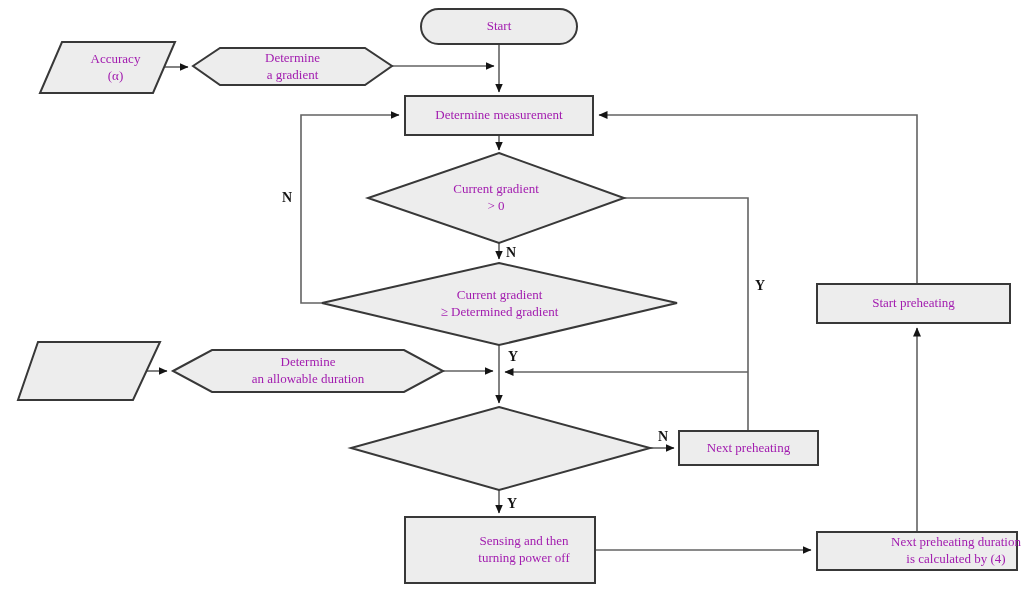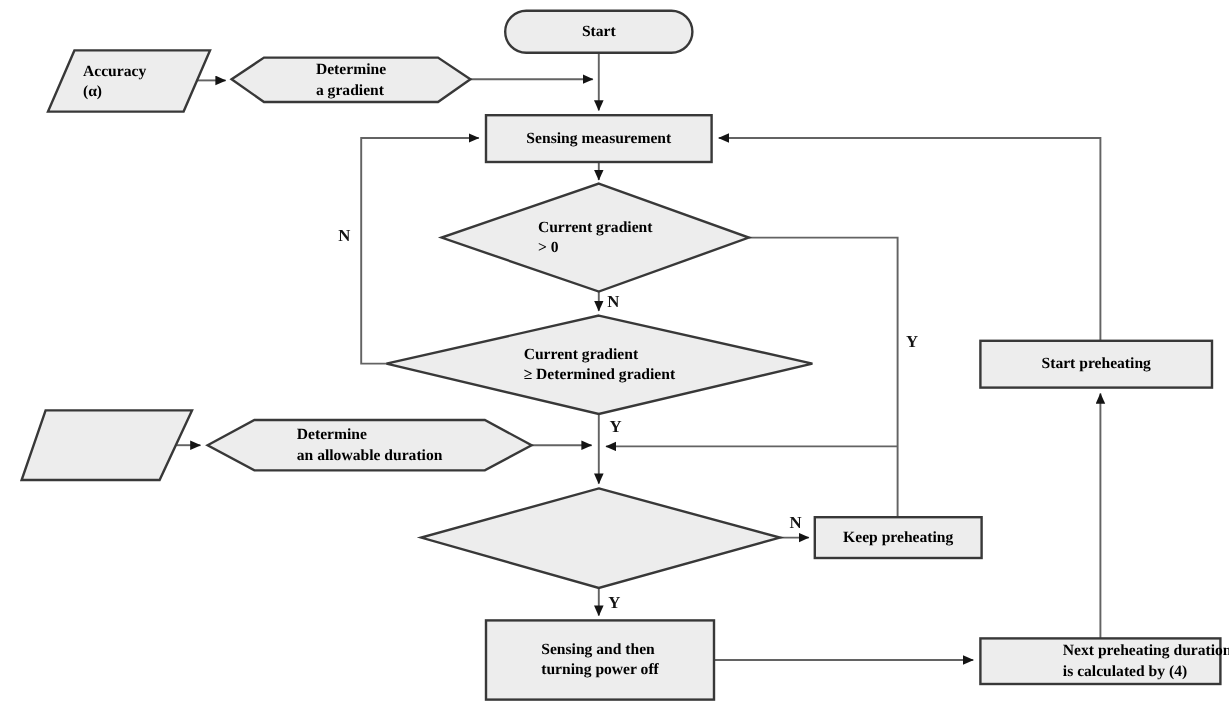--- a/index.html
+++ b/index.html
@@ -20,23 +20,24 @@
   .stage svg {
     position: absolute;
     left: 0;
     top: 0;
   }
   .nlabel {
     position: absolute;
     display: flex;
     align-items: center;
     justify-content: center;
+    text-align: center;
     white-space: pre-line;
-    font-weight: 700;
-    color: #000000;
+    font-weight: 400;
+    color: #a21caf;
     font-size: 13px;
     line-height: 1.3;
     pointer-events: none;
   }
   .elabel {
     position: absolute;
     display: flex;
     align-items: center;
     justify-content: center;
     font-weight: 700;
@@ -95,34 +96,34 @@
     <polygon class="shape" points="38,342 160,342 133,400 18,400"></polygon>
     <polygon class="shape" points="173,371 212,350 404,350 443,371 404,392 212,392"></polygon>
     <polygon class="shape" points="499,407 650,448 499,490 351,448"></polygon>
     <rect class="shape" x="679" y="431" width="139" height="34"></rect>
     <rect class="shape" x="817" y="284" width="193" height="39"></rect>
     <rect class="shape" x="405" y="517" width="190" height="66"></rect>
     <rect class="shape" x="817" y="532" width="200" height="38"></rect>
   </svg>
 
   <div class="nlabel" style="left:421px; top:9px; width:156px; height:35px;">Start</div>
-  <div class="nlabel" style="left:28px; top:42px; width:135px; height:51px;">Accuracy
+  <div class="nlabel" style="left:48px; top:42px; width:135px; height:51px;">Accuracy
 (α)</div>
   <div class="nlabel" style="left:193px; top:48px; width:199px; height:37px;">Determine
 a gradient</div>
-  <div class="nlabel" style="left:405px; top:96px; width:188px; height:39px;">Sensing measurement</div>
+  <div class="nlabel" style="left:405px; top:96px; width:188px; height:39px;">Determine measurement</div>
   <div class="nlabel" style="left:368px; top:153px; width:256px; height:90px;">Current gradient
 &gt; 0</div>
   <div class="nlabel" style="left:322px; top:263px; width:355px; height:82px;">Current gradient
 ≥ Determined gradient</div>
   <div class="nlabel" style="left:173px; top:350px; width:270px; height:42px;">Determine
 an allowable duration</div>
-  <div class="nlabel" style="left:679px; top:431px; width:139px; height:34px;">Keep preheating</div>
+  <div class="nlabel" style="left:679px; top:431px; width:139px; height:34px;">Next preheating</div>
   <div class="nlabel" style="left:817px; top:284px; width:193px; height:39px;">Start preheating</div>
-  <div class="nlabel" style="left:405px; top:517px; width:190px; height:66px;">Sensing and then
+  <div class="nlabel" style="left:405px; top:517px; width:190px; height:66px;padding-left:24px;">Sensing and then
 turning power off</div>
   <div class="nlabel" style="left:817px; top:532px; width:200px; height:38px;margin-left:39px;">Next preheating duration
 is calculated by (4)</div>
 
   <div class="elabel" style="left:278px; top:189px;">N</div>
   <div class="elabel" style="left:502px; top:244px;">N</div>
   <div class="elabel" style="left:751px; top:277px;">Y</div>
   <div class="elabel" style="left:504px; top:348px;">Y</div>
   <div class="elabel" style="left:654px; top:428px;">N</div>
   <div class="elabel" style="left:503px; top:495px;">Y</div>

